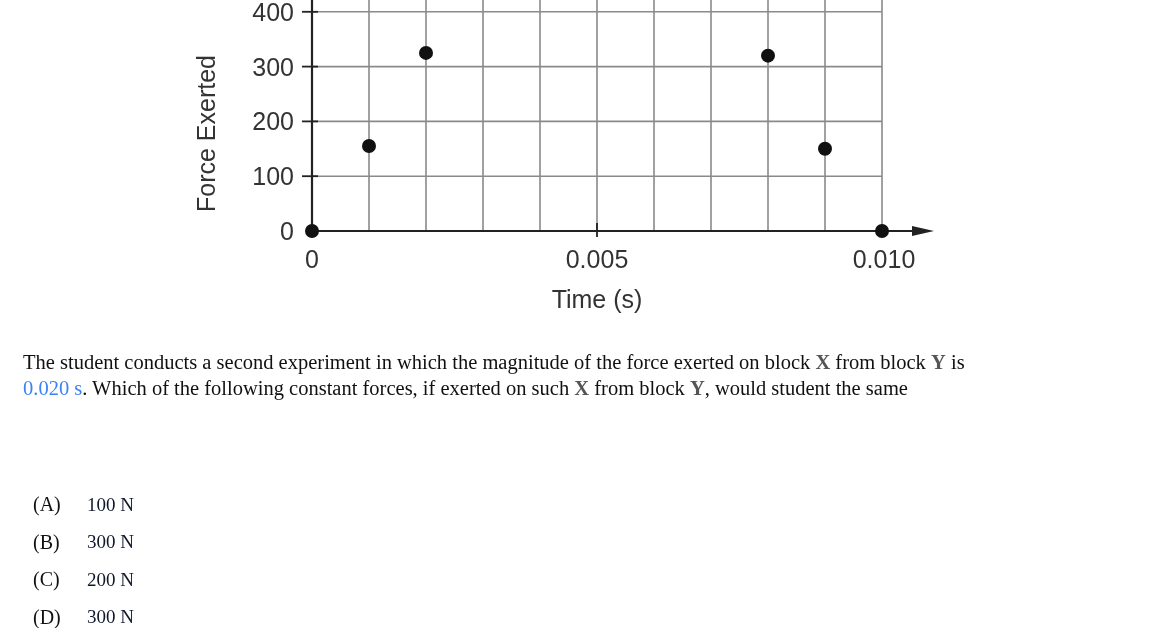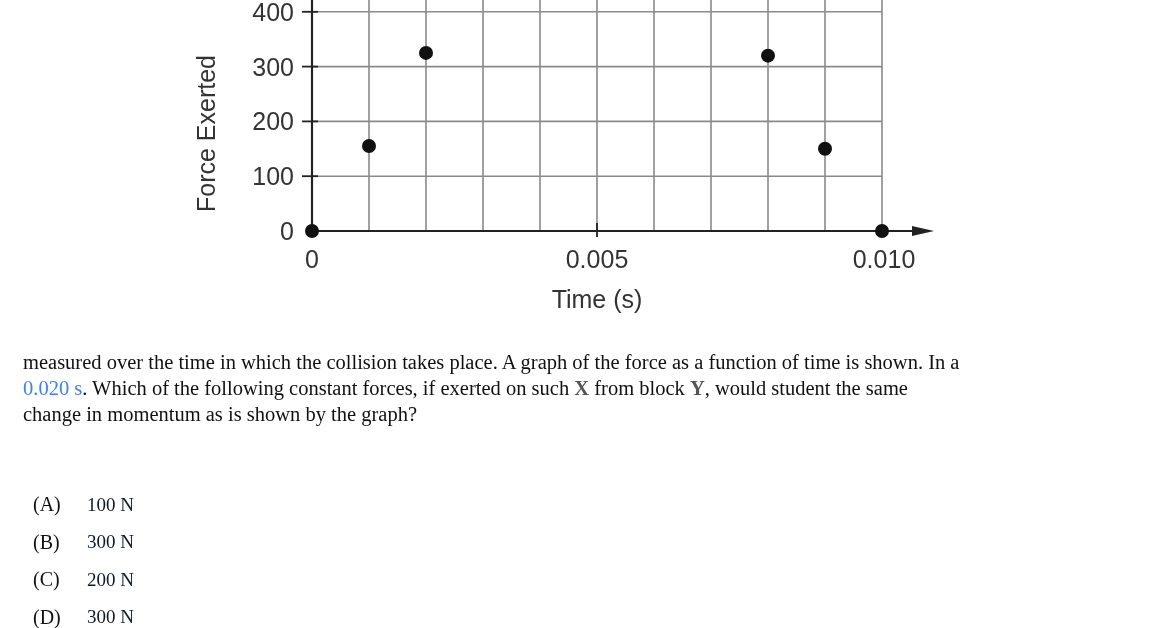--- a/index.html
+++ b/index.html
@@ -68,23 +68,22 @@
       <circle cx="426" cy="52.900000000000034" r="7" fill="#111"></circle>
       <circle cx="768" cy="55.640000000000015" r="7" fill="#111"></circle>
       <circle cx="825" cy="148.8" r="7" fill="#111"></circle>
       <circle cx="882" cy="231" r="7" fill="#111"></circle>
     </g>
   <text id="ylabel" transform="translate(215,212) rotate(-90)" font-family="Liberation Sans, DejaVu Sans, sans-serif" font-size="25" fill="#333">Force Exerted</text>
   <text id="xlabel" x="597" y="308" text-anchor="middle" font-family="Liberation Sans, DejaVu Sans, sans-serif" font-size="25" fill="#333">Time (s)</text>
 </svg>
 
 <div class="question" id="question">
-    <span class="q-line"><span>measured over the time in which the collision takes place. A graph of the force as a function of time is shown. In a</span></span>
+    <span class="q-line"><span>The student conducts a second experiment in which the magnitude of the force exerted on block </span><span class="var">X</span><span> from block </span><span class="var">Y</span><span> is</span></span>
     <span class="q-line"><span class="num">0.020 s</span><span>. Which of the following constant forces, if exerted on such </span><span class="var">X</span><span> from block </span><span class="var">Y</span><span>, would student the same</span></span>
-    <span class="q-line"><span>change in momentum as is shown by the graph?</span></span>
   </div>
 
 <div class="options">
   <div class="opt">
     <span class="opt-label">(A)</span>
     <span class="opt-val">100 N</span>
   </div>
   <div class="opt">
     <span class="opt-label">(B)</span>
     <span class="opt-val">300 N</span>

